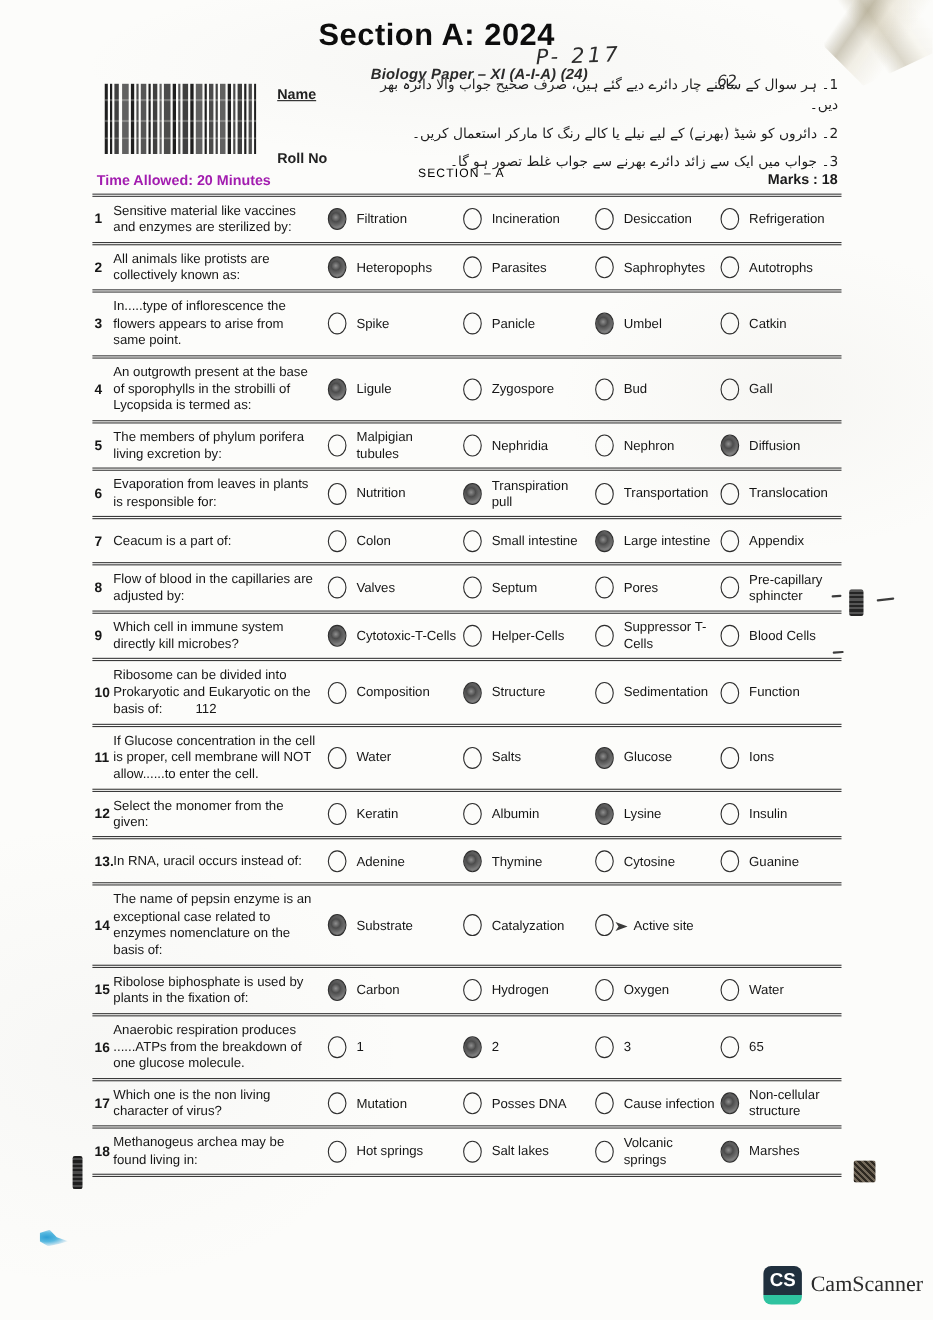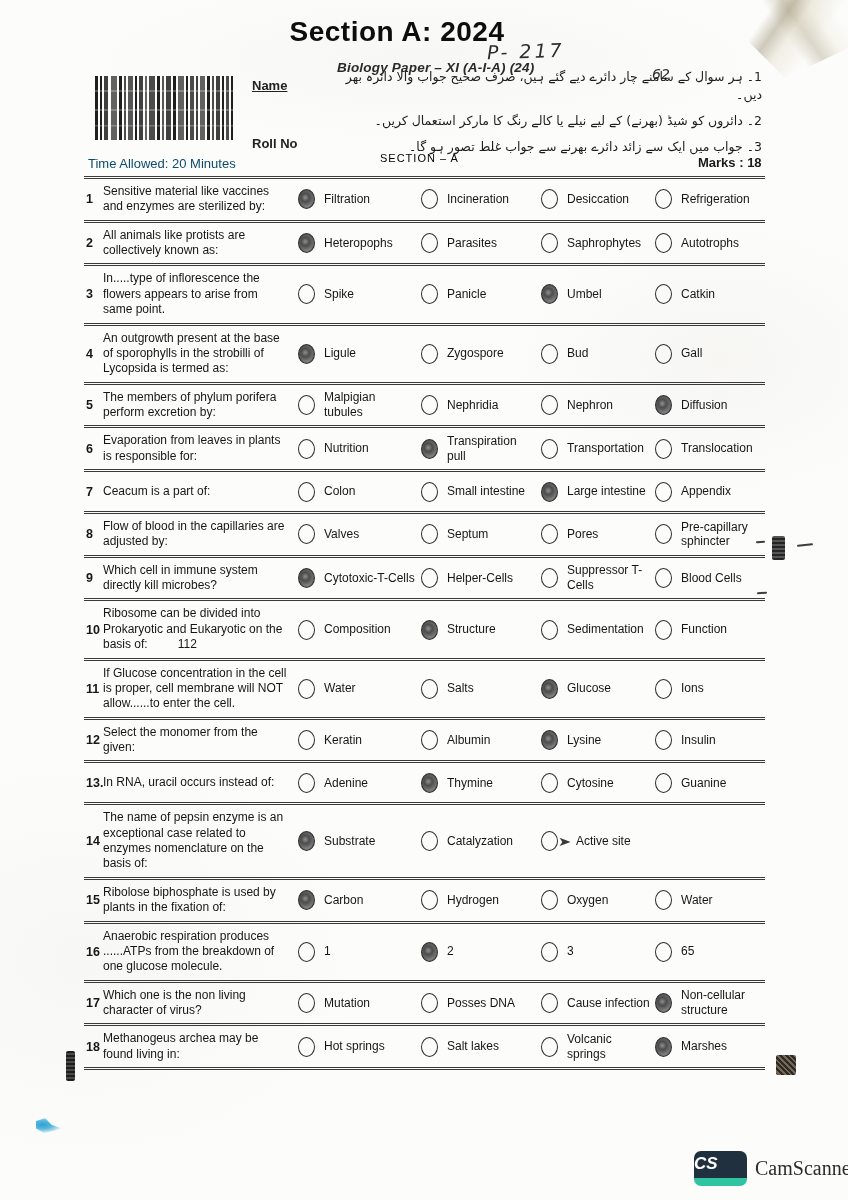--- a/index.html
+++ b/index.html
@@ -27,21 +27,21 @@
   }
   .hand { font-family:"DejaVu Sans", sans-serif; font-style:italic; color:#2d2d2d; }
   .paper-code { position:absolute; left:487px; top:40px; font-size:19px; letter-spacing:3px; transform:rotate(-2deg); }
   .paper-title { position:absolute; left:337px; top:60px; font-size:13.5px; font-weight:700; color:#2a2a2a; letter-spacing:.2px;font-style:italic; }
   .hand-62 { position:absolute; left:652px; top:66px; font-size:14px; }
   .barcode { position:absolute; left:95px; top:76px; width:138px; height:64px; }
   .name-label { position:absolute; left:252px; top:78px; font-size:13px; font-weight:700; color:#222;text-decoration:underline; }
   .rollno-label { position:absolute; left:252px; top:136px; font-size:13px; font-weight:700; color:#222; }
   .urdu-block { position:absolute; right:86px; top:68px; width:430px; text-align:right; direction:rtl; }
   .urdu-line { font-family:"DejaVu Sans", sans-serif; font-size:12.5px; color:#1e1e1e; margin-bottom:8px; line-height:1.45; }
-  .time-allowed { position:absolute; left:88px; top:156px; font-size:13px; font-weight:400; color:#0c4a6e; }
+  .time-allowed { position:absolute; left:88px; top:156px; font-size:13px; font-weight:700; color:#a21caf; }
   .section-header { position:absolute; left:380px; top:152px; font-size:11px; font-weight:400; color:#000000; letter-spacing:1px;text-align:center; }
   .marks-label { position:absolute; left:698px; top:155px; font-size:13px; font-weight:700; color:#1a1a1a; }
 
   .questions-table {
     position:absolute; left:84px; top:176px; width:681px;
     border-top:3px double #3d3d3d;
   }
   .q-row {
     display:grid;
     grid-template-columns:18px 196px 123px 120px 114px 110px;
@@ -92,23 +92,23 @@
     background:
       repeating-linear-gradient(45deg, rgba(40,35,28,.9) 0 2px, rgba(120,110,95,.6) 2px 4px),
       #6b6052; }
   .ink-smudge {
     position:absolute; left:36px; top:1118px; width:26px; height:15px; pointer-events:none;
     background:radial-gradient(ellipse at 25% 45%, #2e9fd4 0%, #58b9e0 35%, rgba(120,190,225,.5) 60%, transparent 80%);
     clip-path:polygon(0 20%, 35% 0, 60% 45%, 100% 70%, 70% 85%, 30% 100%, 0 70%);
   }
   .footer-brand { position:absolute; left:694px; top:1151px; display:flex; align-items:center; gap:8px; }
   .cs-logo {
-    width:53px; height:35px; border-radius:7px;
+    width:35px; height:35px; border-radius:7px;
     background:linear-gradient(180deg, #20303e 0%, #20303e 76%, #2fc3a0 76%, #2fc3a0 100%);
-    display:flex; align-items:flex-start; justify-content:flex-start;font-style:italic;
+    display:flex; align-items:flex-start; justify-content:center;
   }
   .cs-logo span { color:#fff; font-weight:700; font-size:17px; margin-top:3px; font-family:"Liberation Sans",sans-serif; }
   .brand-text { font-family:"Liberation Serif", serif; font-size:20px; color:#2b2b2b; }
 </style>
 </head>
 <body>
 
 <div class="scan-wash"></div>
 <div class="crumple"></div>
 
@@ -256,21 +256,21 @@
     </div>
     <div class="opt-cell">
       <span class="bubble"></span>
         <span class="opt-label">Gall</span>
     </div>
   </div>
 
   <div class="q-row">
     <div class="q-num">5</div>
     <div class="q-text-cell">
-      <span>The members of phylum porifera perform excretion by:</span>
+      <span>The members of phylum porifera living excretion by:</span>
     </div>
     <div class="opt-cell">
       <span class="bubble"></span>
         <span class="opt-label">Malpigian tubules</span>
     </div>
     <div class="opt-cell">
       <span class="bubble"></span>
         <span class="opt-label">Nephridia</span>
     </div>
     <div class="opt-cell">

